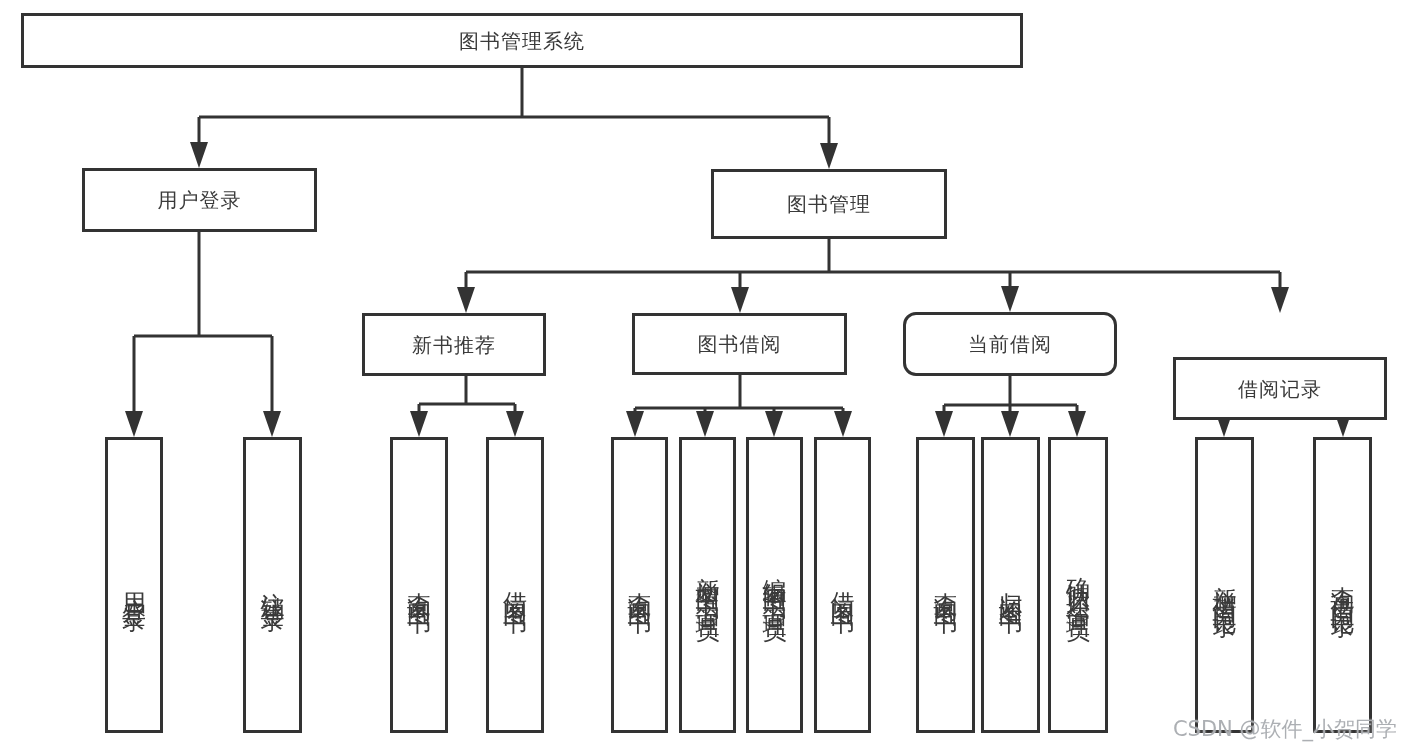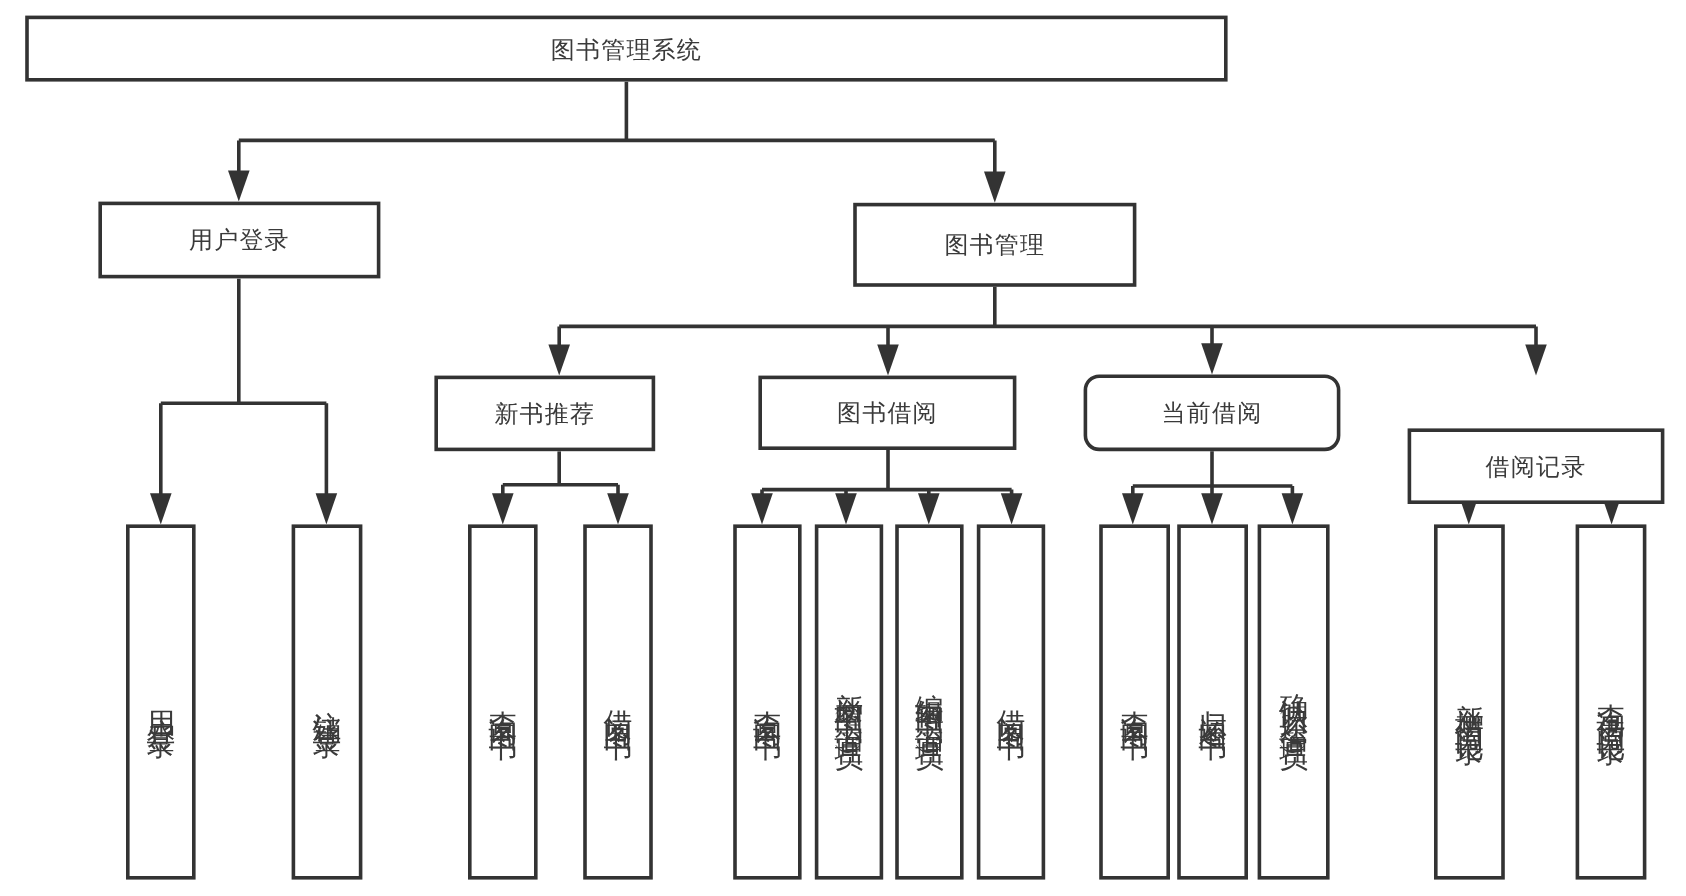--- a/index.html
+++ b/index.html
@@ -115,14 +115,15 @@
   <div class="box v-box" style="left:746px; top:437px; width:57px; height:296px;">编辑图书（管理员）</div>
   <div class="box v-box" style="left:814px; top:437px; width:57px; height:296px;">借阅图书</div>
 
   <div class="box v-box" style="left:916px; top:437px; width:59px; height:296px;">查询图书</div>
   <div class="box v-box" style="left:981px; top:437px; width:59px; height:296px;">归还图书</div>
   <div class="box v-box" style="left:1048px; top:437px; width:60px; height:296px;">确认归还（管理员）</div>
 
   <div class="box v-box" style="left:1195px; top:437px; width:59px; height:296px;">新增借阅记录</div>
   <div class="box v-box" style="left:1313px; top:437px; width:59px; height:296px;">查询借阅记录</div>
 
+  <div class="watermark">CSDN @软件_小贺同学</div>
 
 </div>
 
 </body></html>

